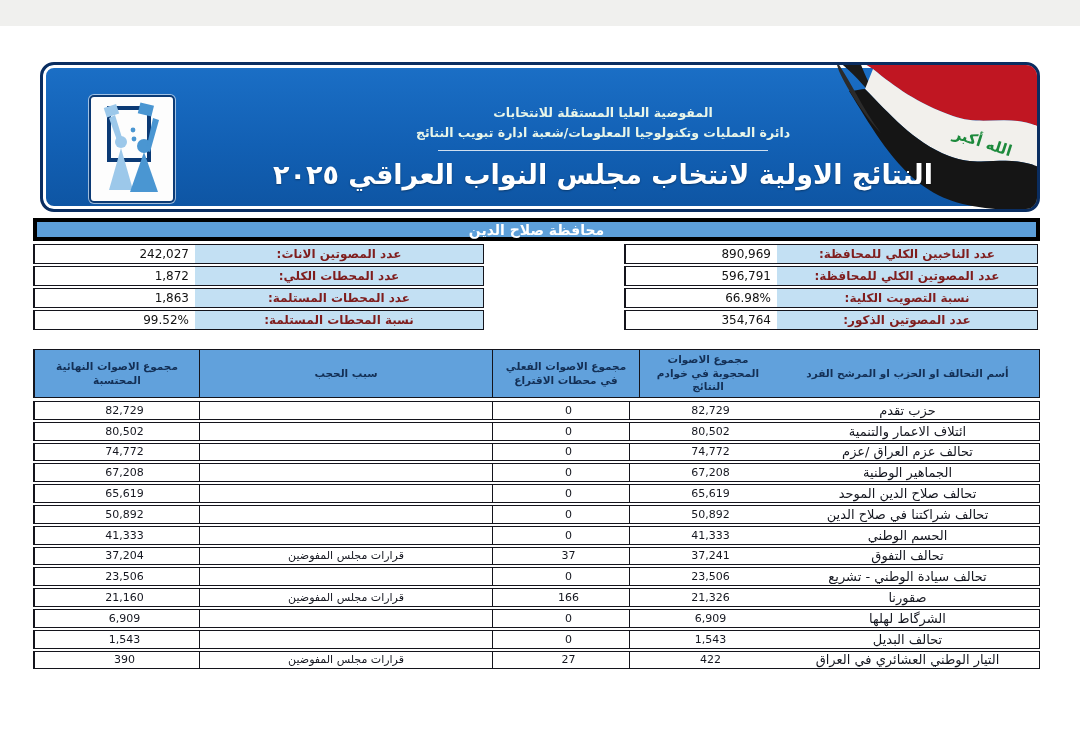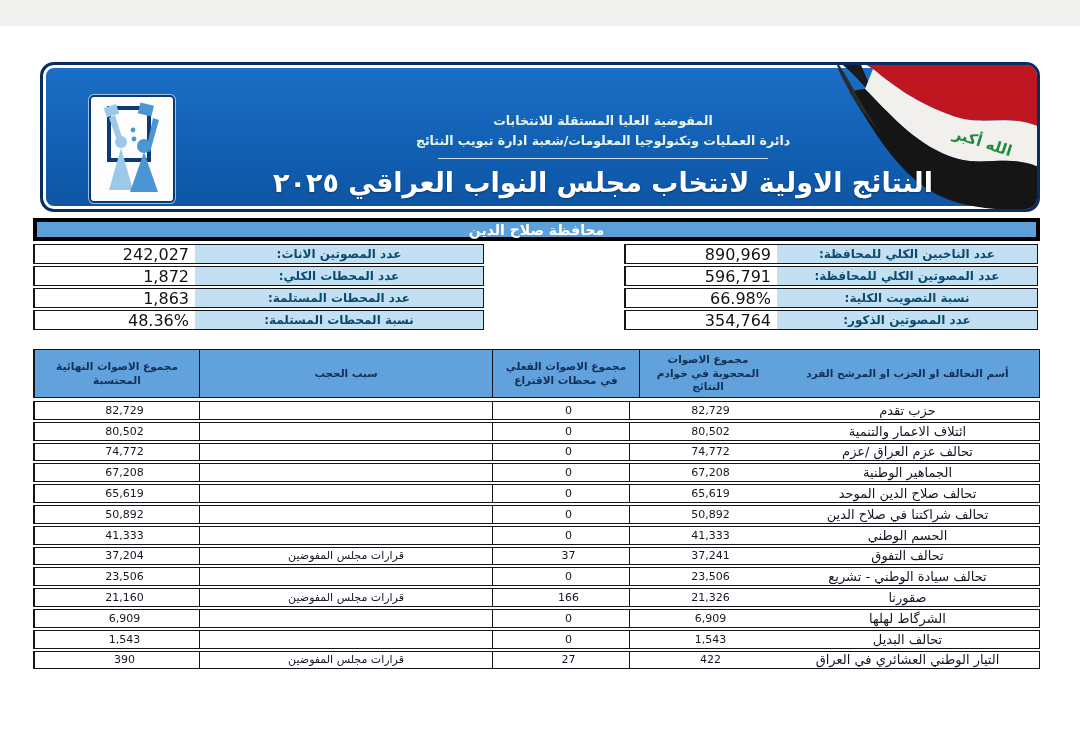--- a/index.html
+++ b/index.html
@@ -8,21 +8,21 @@
   .page { position:relative; width:1080px; height:732px; background:#ffffff; }
 
   
   .top-strip { position:absolute; left:0; top:0; width:1080px; height:26px; background:#f0f0ee; }
 
   
   .banner { position:absolute; left:40px; top:62px; width:1000px; height:150px;
             background:linear-gradient(180deg,#1b6fc6 0%,#1260b4 55%,#0e55a3 100%);
             border:3px solid #0a2d60; border-radius:14px; overflow:hidden;
             box-shadow: inset 0 0 0 3px #ffffff; }
-  .banner-text { position:absolute; left:120px; top:8px; width:880px; height:150px;
+  .banner-text { position:absolute; left:120px; top:0; width:880px; height:150px;
                  display:flex; flex-direction:column; align-items:center; justify-content:center;
                  padding-top:12px; z-index:2; }
   .org-line { color:#e9f6e9; font-size:12.5px; font-weight:600; line-height:1.6; text-align:center; }
   .divider-line { width:330px; height:1px; background:rgba(255,255,255,.8); margin:7px 0 8px 0; }
   .banner-title { color:#ffffff; font-size:27px; font-weight:bold; letter-spacing:.5px;
                   text-shadow:0 1px 2px rgba(0,0,0,.35); white-space:nowrap; }
 
   
   .logo-card { position:absolute; left:46px; top:30px; width:86px; height:108px;
                background:#fdfdfd; border:2px solid #0b3a75; border-radius:5px; z-index:3;
@@ -36,25 +36,25 @@
   .gov-bar { position:absolute; left:33px; top:218px; width:1007px; height:23px;
              background:#5d9fd9; border:4px solid #000000;
              display:flex; align-items:center; justify-content:center; }
   .gov-bar span { color:#ffffff; font-weight:bold; font-size:14px; }
 
   
   .summary { position:absolute; top:244px; display:flex; flex-direction:column; gap:2px; }
   .summary.right { left:624px; width:414px; }
   .summary.left  { left:33px;  width:451px; }
   .srow { display:flex; height:20px; border:1px solid #14141c; background:#ffffff; direction:rtl; }
-  .srow .slabel { background:#c3e0f3; color:#0c4a6e; font-weight:bold; font-size:12px;
+  .srow .slabel { background:#c3e0f3; color:#7f1d1d; font-weight:bold; font-size:12px;
                   display:flex; align-items:center; justify-content:center; flex:1 1 auto; }
   .srow .svalue { width:152px; flex:0 0 auto; border-left:1px solid #14141c; direction:ltr;
                   display:flex; align-items:center; justify-content:flex-end; padding-right:6px;
-                  color:#121212; font-size:16px;padding-left:27px; }
+                  color:#121212; font-size:12px;padding-left:27px; }
   .summary.left .srow .svalue { width:161px; }
   .summary.left .srow .slabel { border-right:none; }
   .srow .slabel { border-left:none; }
 
   
   .rtable { position:absolute; left:33px; top:349px; width:1007px;
             display:flex; flex-direction:column; gap:2px; direction:rtl; }
   .thead, .trow { display:flex; border:1px solid #14141c; background:#ffffff; }
   .thead { height:49px; background:#61a1dc; margin-bottom:1px; }
   .trow { height:18.8px; }
@@ -143,21 +143,21 @@
     <div class="srow">
       <div class="slabel">عدد المحطات الكلي:</div>
       <div class="svalue">1,872</div>
     </div>
     <div class="srow">
       <div class="slabel">عدد المحطات المستلمة:</div>
       <div class="svalue">1,863</div>
     </div>
     <div class="srow">
       <div class="slabel">نسبة المحطات المستلمة:</div>
-      <div class="svalue">48.36%</div>
+      <div class="svalue">99.52%</div>
     </div>
   </div>
 
   <div class="rtable">
     <div class="thead">
       <div class="c col-name">أسم التحالف او الحزب او المرشح الفرد</div>
       <div class="c col-withheld">مجموع الاصوات المحجوبة في خوادم النتائج</div>
       <div class="c col-actual">مجموع الاصوات الفعلي في محطات الاقتراع</div>
       <div class="c col-reason">سبب الحجب</div>
       <div class="c col-final">مجموع الاصوات النهائية المحتسبة</div>

